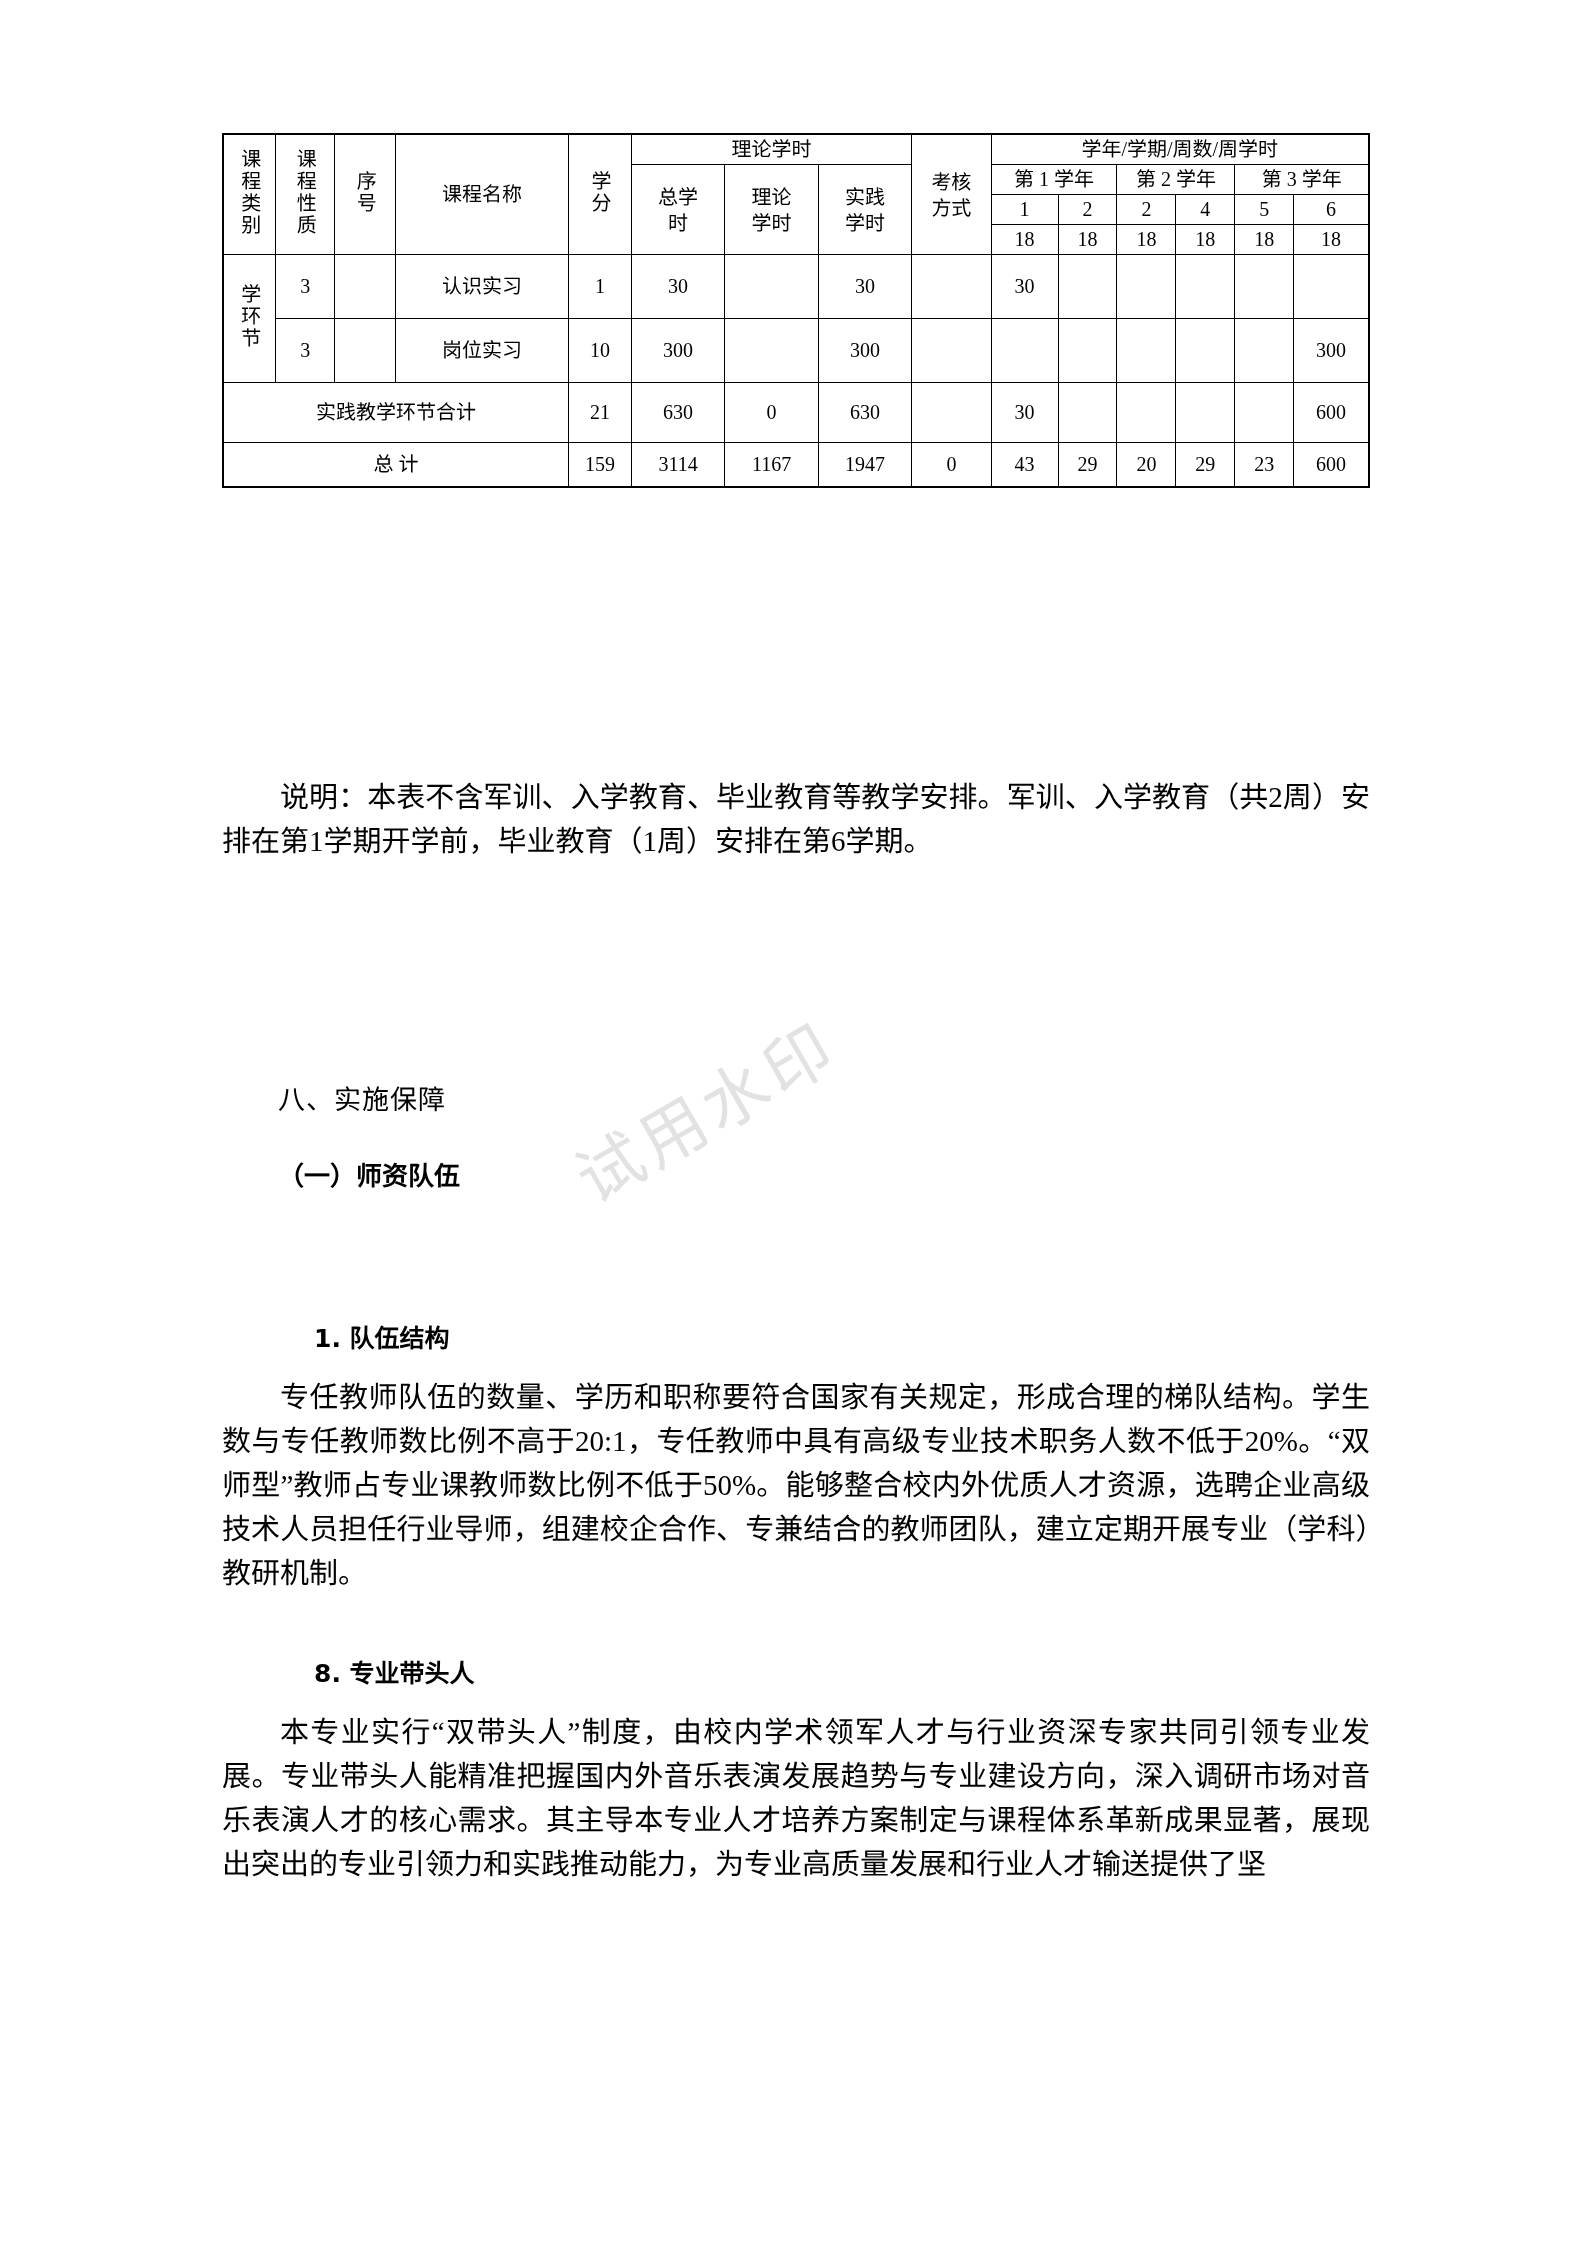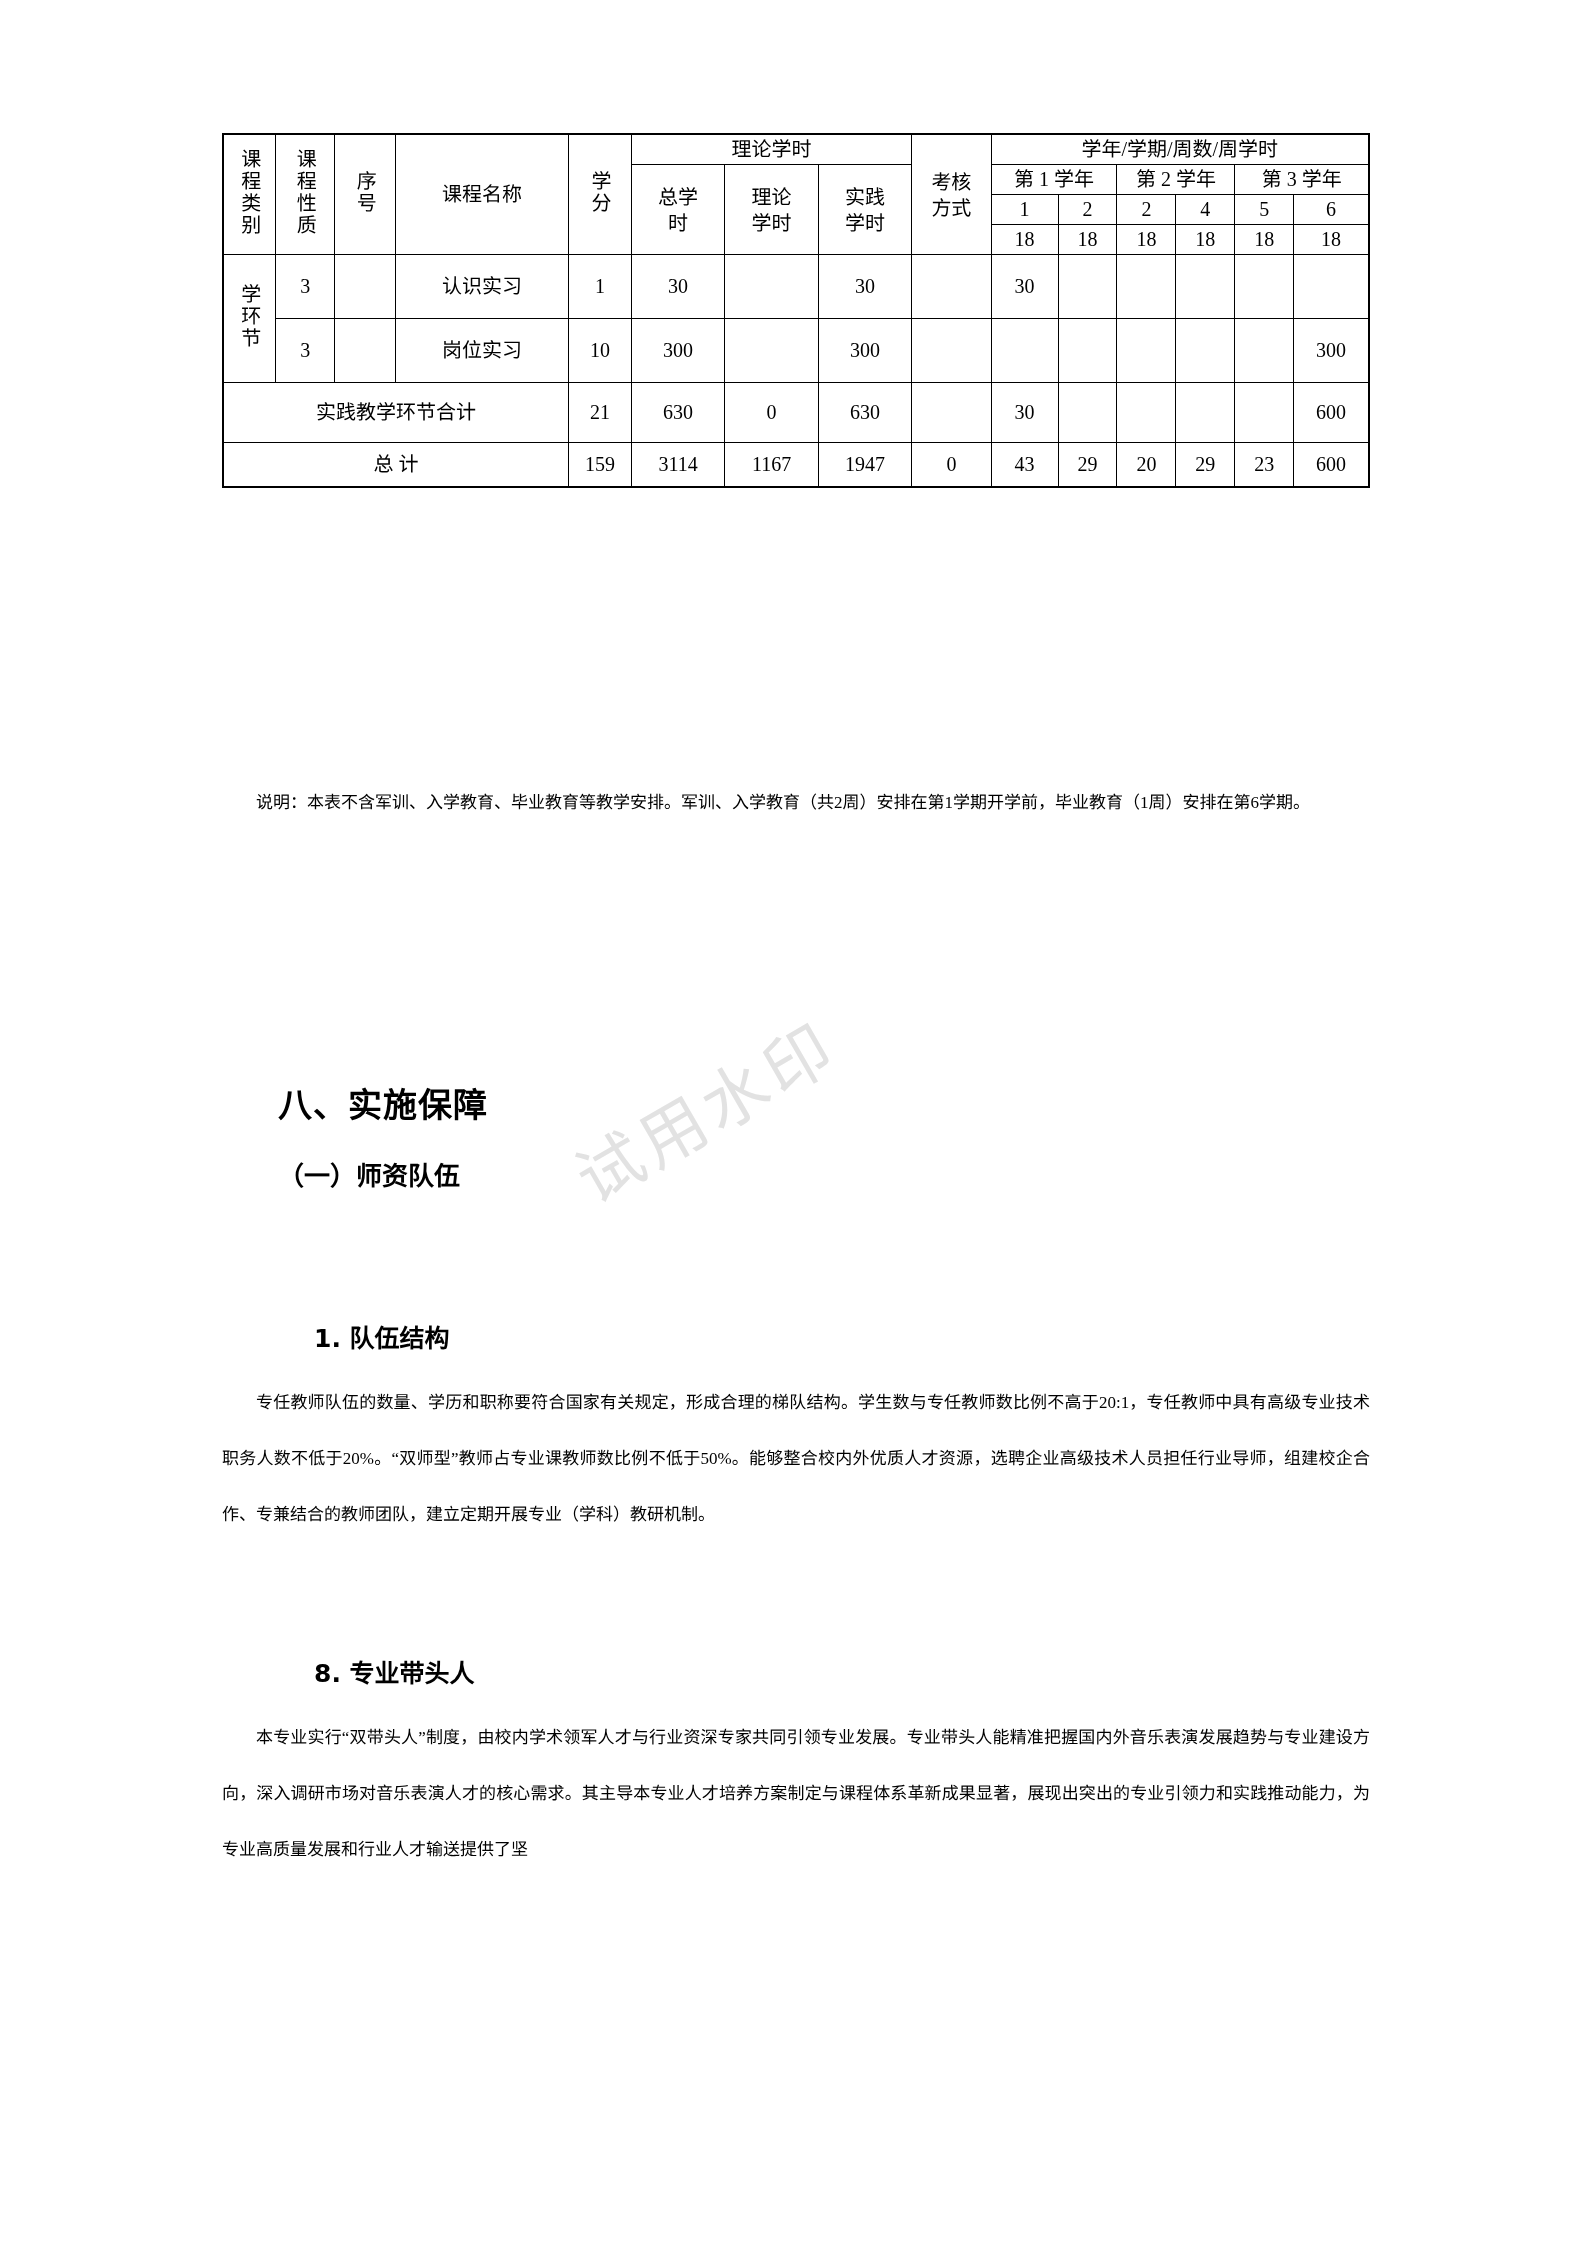--- a/index.html
+++ b/index.html
@@ -69,31 +69,31 @@
     letter-spacing: 2px;
     margin: 0 auto;
     display: inline-block;
     line-height: 1.2;
   }
   .two-line { line-height: 1.3; }
 
   
   .para {
     position: absolute;
-    font-size: 17px;
-    line-height: 56px;
+    font-size: 29px;
+    line-height: 44px;
     text-align: justify;
     text-justify: inter-ideograph;
     font-family: "Liberation Serif", "DejaVu Serif", serif;
   }
   .indent { text-indent: 2em; }
   .heading1 {
     position: absolute;
-    font-size: 34px;
-    font-weight: bold;
+    font-size: 27px;
+    font-weight: normal;
     font-family: "DejaVu Sans", "Liberation Sans", sans-serif;
     letter-spacing: 1px;
     text-align: right;
   }
   .heading2 {
     position: absolute;
     font-size: 26px;
     font-weight: bold;
     font-family: "DejaVu Sans", "Liberation Sans", sans-serif;
   }

